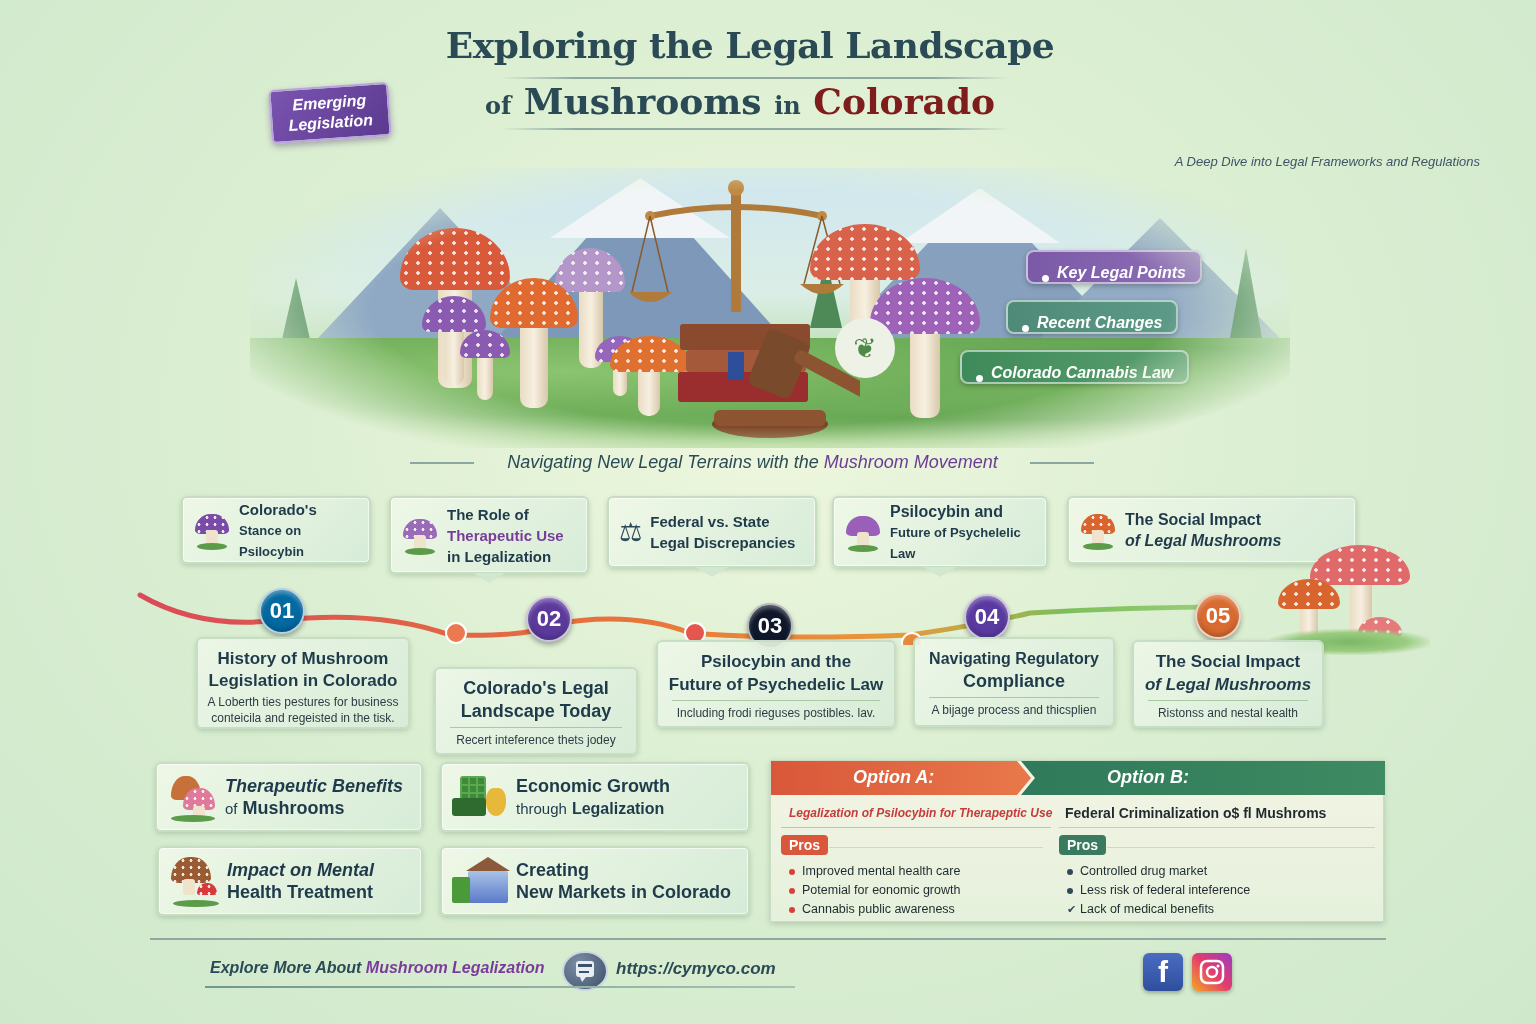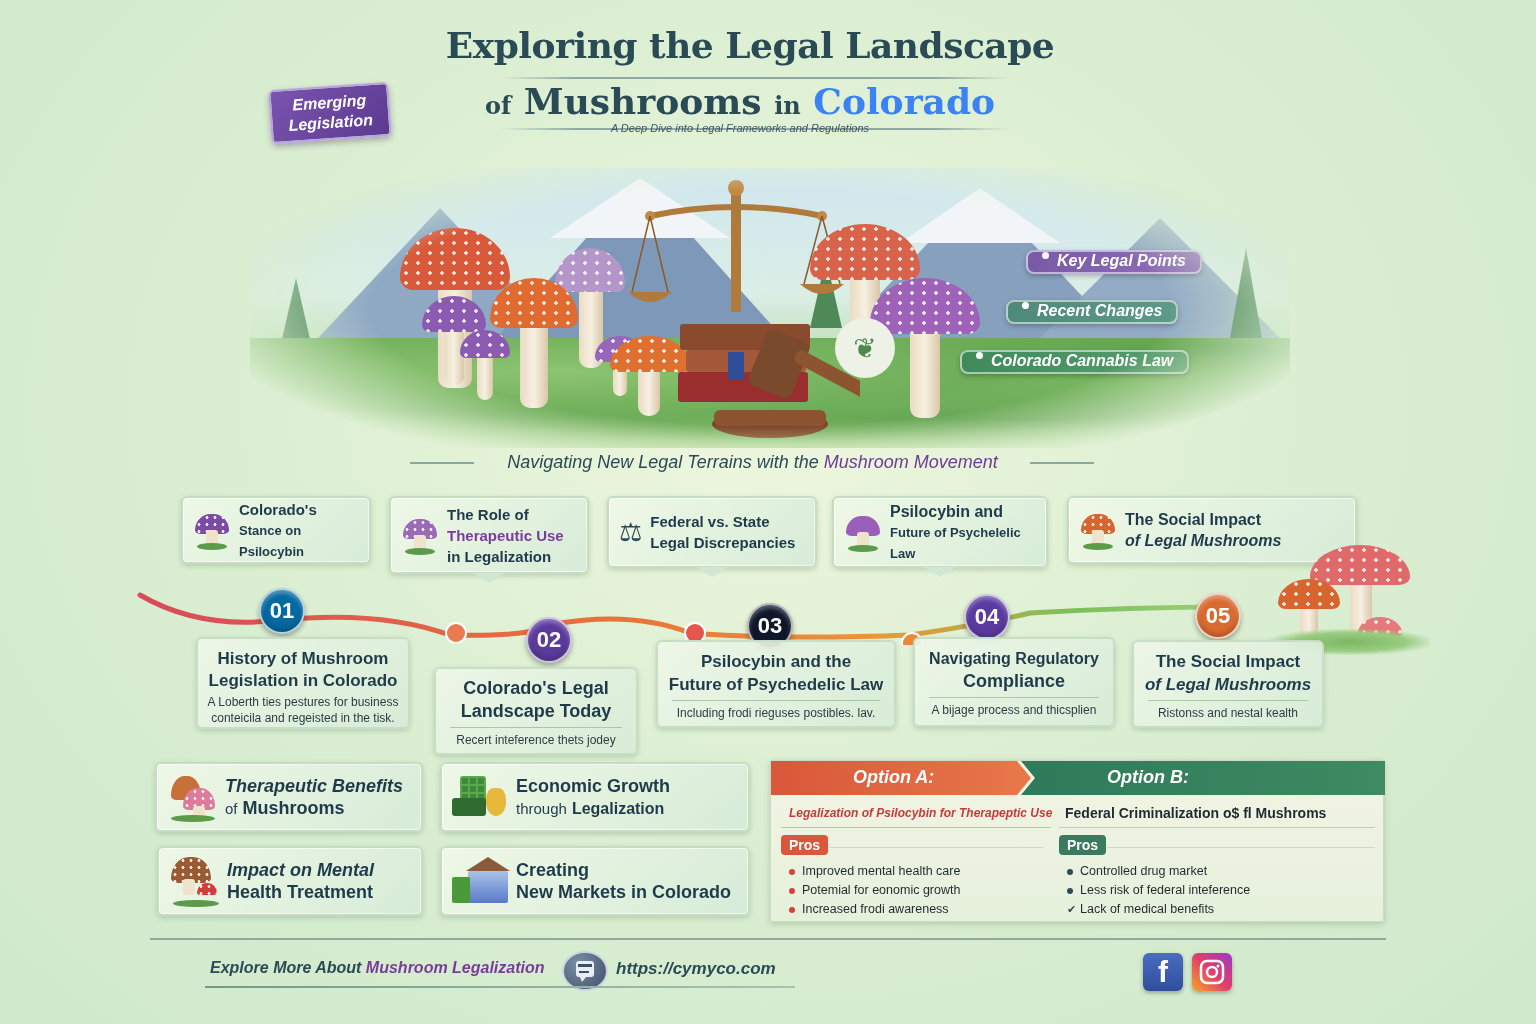--- a/index.html
+++ b/index.html
@@ -19,24 +19,24 @@
     color: #2a4a56; letter-spacing: -0.5px;
   }
   .title-rule {
     height: 2px; background: linear-gradient(90deg, transparent, #8fa8a2 15%, #8fa8a2 85%, transparent);
   }
   .title2 {
     left: 0; width: 1480px; top: 80px; text-align: center;
     font-family: "DejaVu Serif", serif; font-weight: bold; font-size: 36px; color: #2a4a56;
   }
   .title2 .small { font-size: 24px; }
-  .title2 .accent { color: #3b82f6; }
+  .title2 .accent { color: #7f1d1d; }
   .subtitle {
-    left: 0; width: 1480px; top: 122px; text-align: center;
-    font-style: italic; font-size: 11px; color: #3f5468;
+    left: 0; width: 1480px; top: 154px; text-align: right;
+    font-style: italic; font-size: 13px; color: #3f5468;
   }
   .badge-emerging {
     left: 270px; top: 86px; width: 120px; height: 54px;
     background: linear-gradient(135deg, #7a54b0, #5c3a90);
     border: 2px solid #b9a3dc; border-radius: 6px;
     transform: rotate(-4deg);
     color: #fff; font-style: italic; font-weight: bold; font-size: 16px;
     display: flex; flex-direction: column; align-items: center; justify-content: center; line-height: 20px;
     box-shadow: 0 3px 6px rgba(60,30,90,.35);
   }
@@ -56,22 +56,22 @@
                 radial-gradient(ellipse at 75% 40%, #86c06a 0%, #5fa04f 40%, transparent 70%),
                 linear-gradient(180deg, #7db865, #a8d28e);
   }
   .tree { position: absolute; width: 0; height: 0; border-left: 16px solid transparent; border-right: 16px solid transparent; border-bottom: 70px solid #3f7f4f; }
   .shroom { position: absolute; }
   .shroom .cap { position: absolute; border-radius: 50% 50% 12% 12% / 80% 80% 20% 20%;
     background-image: radial-gradient(circle, rgba(255,255,255,.85) 1.5px, transparent 2px); background-size: 12px 10px; }
   .shroom .stem { position: absolute; background: linear-gradient(90deg, #e9dcc3, #f7efe0, #d8c8aa); border-radius: 6px 6px 10px 10px; }
 
   .hero-pill {
-    height: 24px; border-radius: 8px; color: #fff; font-style: italic; font-weight: bold; font-size: 16px;
-    display: flex; align-items: flex-start; padding: 0 14px; gap: 8px;
+    height: 34px; border-radius: 8px; color: #fff; font-style: italic; font-weight: bold; font-size: 16px;
+    display: flex; align-items: flex-end; padding: 0 14px; gap: 8px;
     border: 2px solid rgba(255,255,255,.55); box-shadow: 0 2px 5px rgba(0,0,0,.25);
   }
   .hero-pill .dot { width: 7px; height: 7px; border-radius: 50%; background: #fff; }
 
   
   .divider-line { height: 2px; background: #8aa7a0; }
   .divider-text {
     left: 0; width: 1505px; top: 452px; text-align: center;
     font-style: italic; font-size: 18px; color: #2a4a56;
   }
@@ -358,21 +358,21 @@
       <stop offset="1" stop-color="#9ed07a"></stop>
     </linearGradient>
   </defs>
   <path d="M10 10 Q70 45 150 35 Q250 25 320 50 Q400 52 420 40 Q500 25 560 48 Q650 55 780 50 Q850 40 900 28 Q1000 22 1100 22" stroke="url(#tl)" stroke-width="5" fill="none" stroke-linecap="round"></path>
   <circle cx="326" cy="48" r="10" fill="#ec7a50" stroke="#fff" stroke-width="2"></circle>
   <circle cx="565" cy="48" r="10" fill="#e5564e" stroke="#fff" stroke-width="2"></circle>
   <circle cx="782" cy="58" r="10" fill="#e88a3e" stroke="#fff" stroke-width="2"></circle>
 </svg>
 
 <div class="abs num" style="left:259px;top:588px;background:#0369a1;">01</div>
-<div class="abs num" style="left:526px;top:617px;background:#5b3a9c;">02</div>
+<div class="abs num" style="left:526px;top:596px;background:#5b3a9c;">02</div>
 <div class="abs num" style="left:747px;top:603px;background:#0f172a;">03</div>
 <div class="abs num" style="left:964px;top:594px;background:#5a3aa0;">04</div>
 <div class="abs num" style="left:1195px;top:593px;background:#d96a30;">05</div>
 
 <div class="abs step-card" style="left:196px;top:637px;width:214px;height:92px;">
   <div class="h">History of Mushroom</div>
   <div class="h" style="margin-top:-1px;">Legislation in Colorado</div>
   <div class="d">A Loberth ties pestures for business</div>
   <div class="d" style="margin-top:0;">conteicila and regeisted in the tisk.</div>
 </div>
@@ -475,21 +475,21 @@
     <li>
         <span class="bullet" style="background:#d8413a;"></span>
         <span>Improved mental health care</span>
       </li>
     <li>
         <span class="bullet" style="background:#d8413a;"></span>
         <span>Potemial for eonomic growth</span>
       </li>
     <li>
         <span class="bullet" style="background:#d8413a;"></span>
-        <span>Increased frodi awareness</span>
+        <span>Cannabis public awareness</span>
       </li>
   </ul>
   <ul class="abs opt-list" style="left:296px;top:101px;">
     <li>
         <span class="bullet" style="background:#2f4a5a;"></span>
         <span>Controlled drug market</span>
       </li>
     <li>
         <span class="bullet" style="background:#2f4a5a;"></span>
         <span>Less risk of federal inteference</span>

